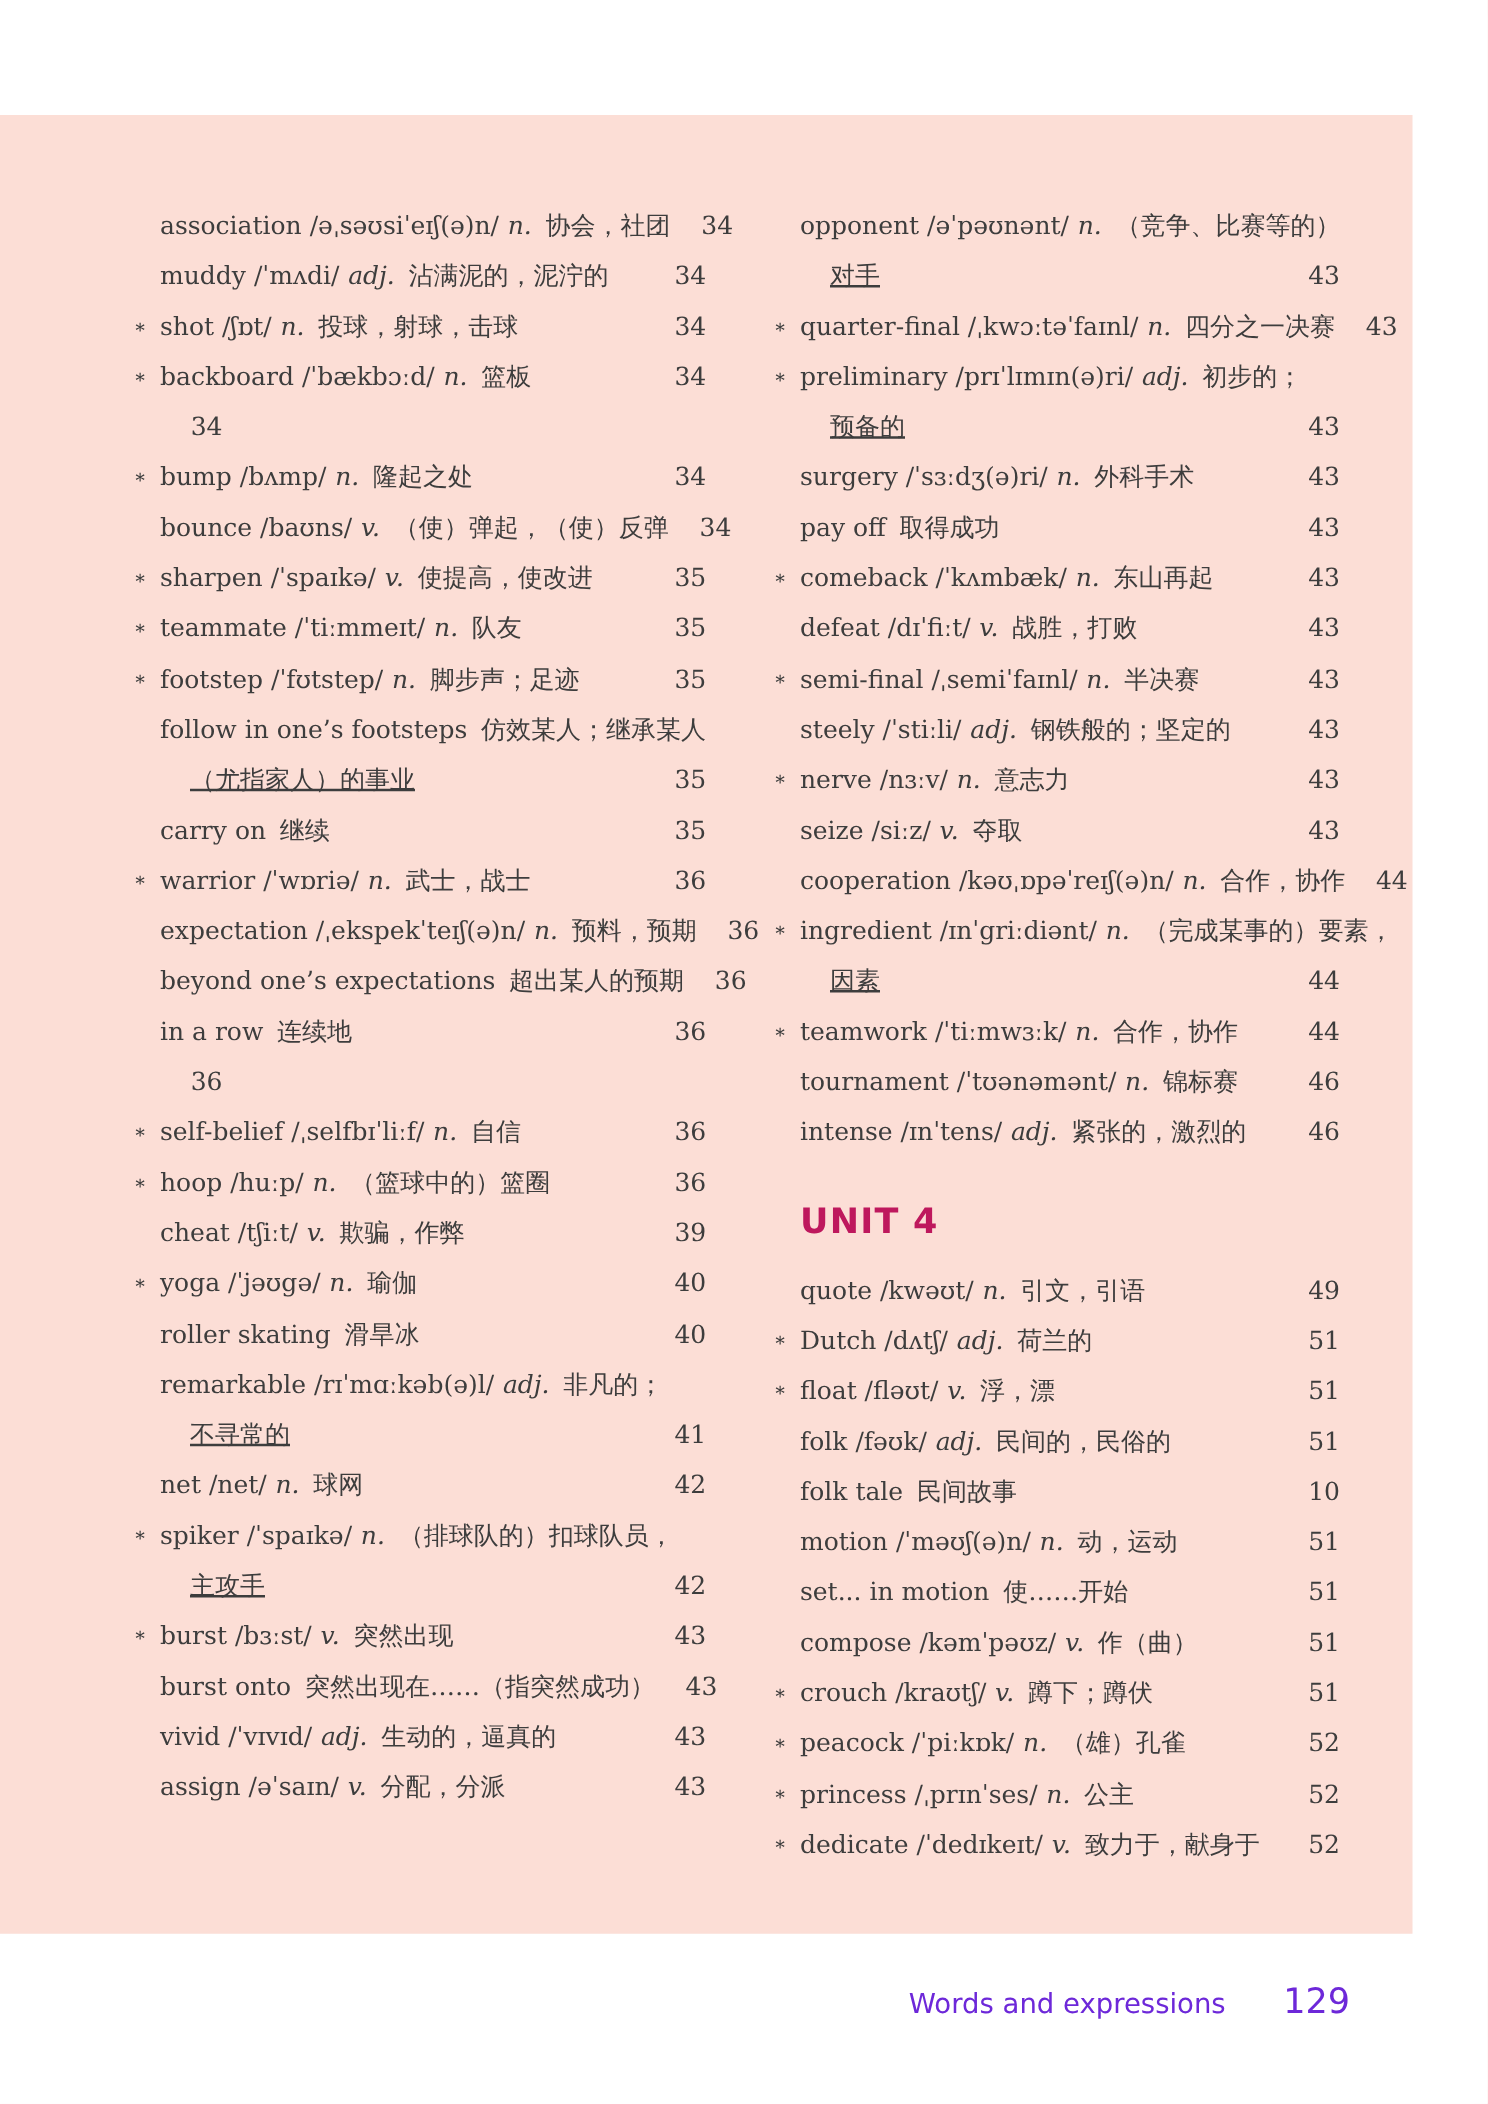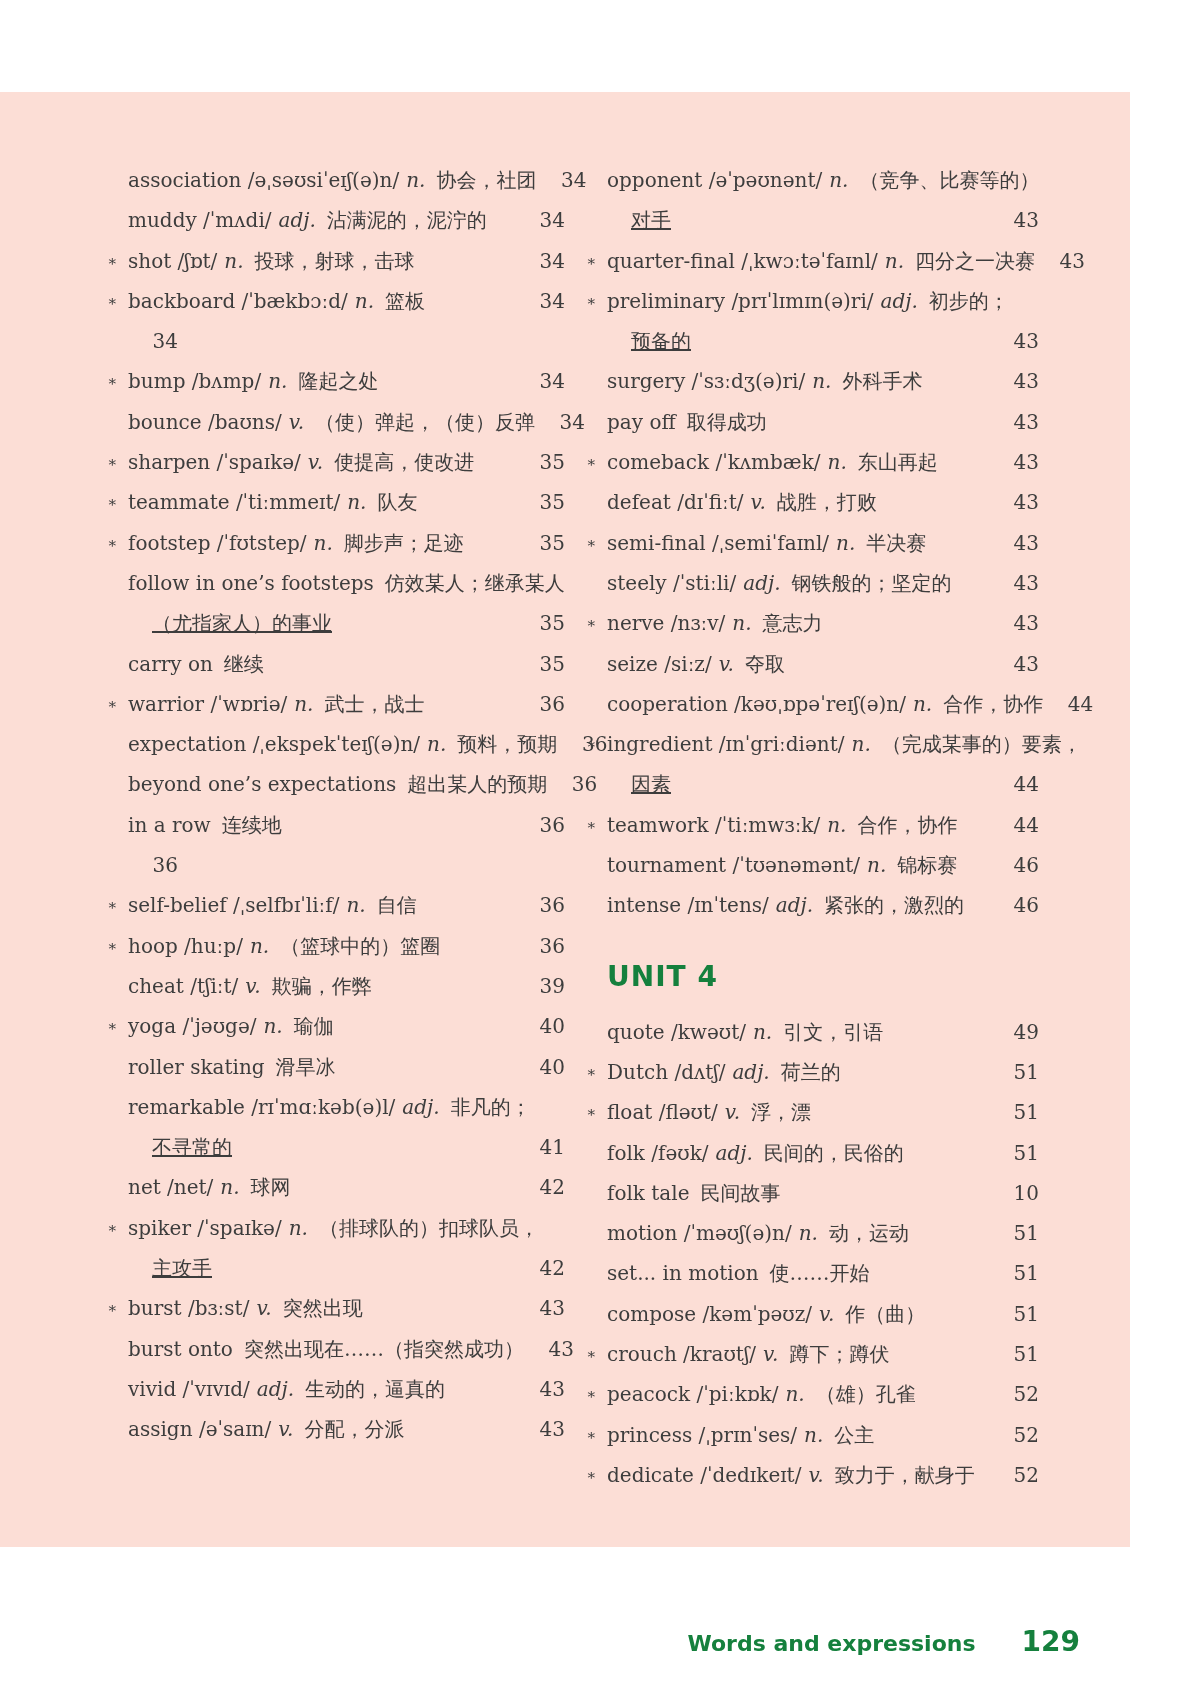--- a/index.html
+++ b/index.html
@@ -1,33 +1,33 @@
 <!DOCTYPE html>
 <html><head>
 <meta charset="utf-8">
 <style>
   html,body{margin:0;padding:0;background:#ffffff;}
   .page-root{position:relative;width:1190px;height:1683px;background:#ffffff;overflow:hidden;
              font-family:"DejaVu Serif","Liberation Serif",serif;color:#3d3d3d;border-radius:14px;}
   .panel{position:absolute;left:0;top:92px;width:1130px;height:1455px;background:#fcded6;}
   .col{position:absolute;top:68px;font-size:20px;line-height:40.3px;}
   .col-left{left:128px;width:437px;}
-  .col-right{left:607px;width:432px;}
+  .col-right{left:640px;width:432px;}
   .line{display:flex;align-items:baseline;height:40.3px;}
   .content{flex:1;position:relative;white-space:nowrap;}
   .content.indent{padding-left:24px;}
   .star{position:absolute;left:-21px;top:0;font-size:15px;color:#3d3d3d;}
   .pos{font-style:italic;margin-left:7px;}
   .zh{margin-left:11px;}
   .zh.nolead{margin-left:0;text-decoration:underline;}
   .page{flex:none;width:50px;text-align:right;}
   .unit-heading{margin:32px 0 16px 0;font-family:"DejaVu Sans","Liberation Sans",sans-serif;
-                font-weight:700;font-size:28px;line-height:38px;color:#15803d;letter-spacing:1px;}
+                font-weight:700;font-size:28px;line-height:38px;color:#be185d;letter-spacing:1px;}
   .footer{position:absolute;top:1584px;right:110px;display:flex;align-items:baseline;gap:46px;
-          font-family:"DejaVu Sans","Liberation Sans",sans-serif;font-weight:700;color:#15803d;margin-top:41px;}
+          font-family:"DejaVu Sans","Liberation Sans",sans-serif;font-weight:400;color:#6d28d9;}
   .footer-title{font-size:22px;}
   .footer-num{font-size:28px;}
 </style>
 </head>
 <body>
 
 <div class="page-root">
   <div class="panel">
 
     <div class="col col-left">

